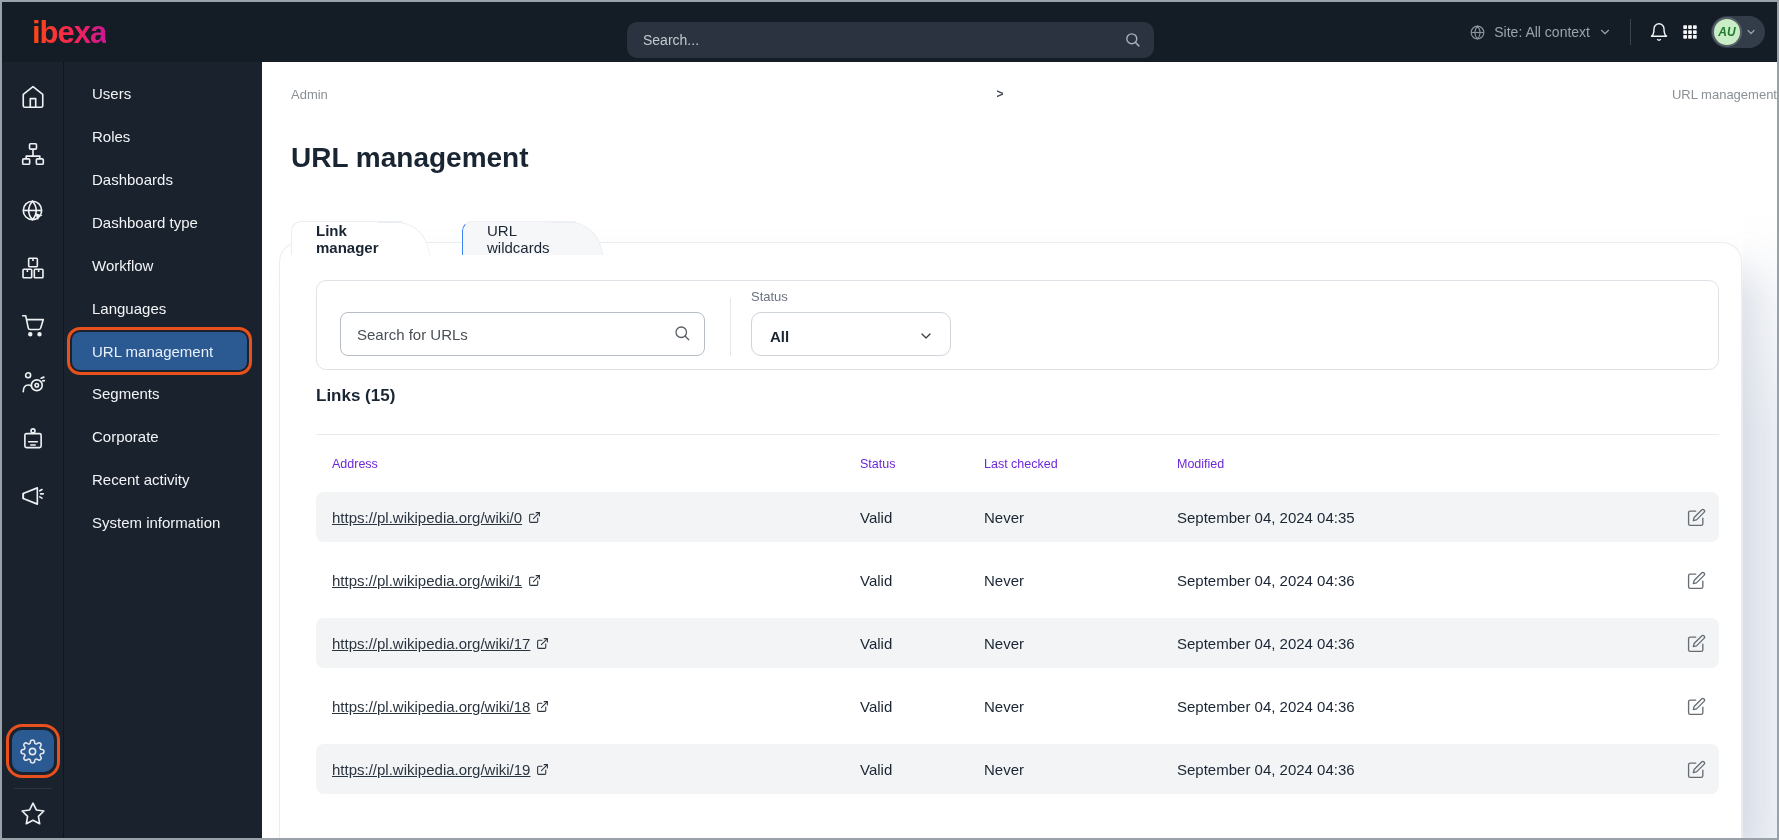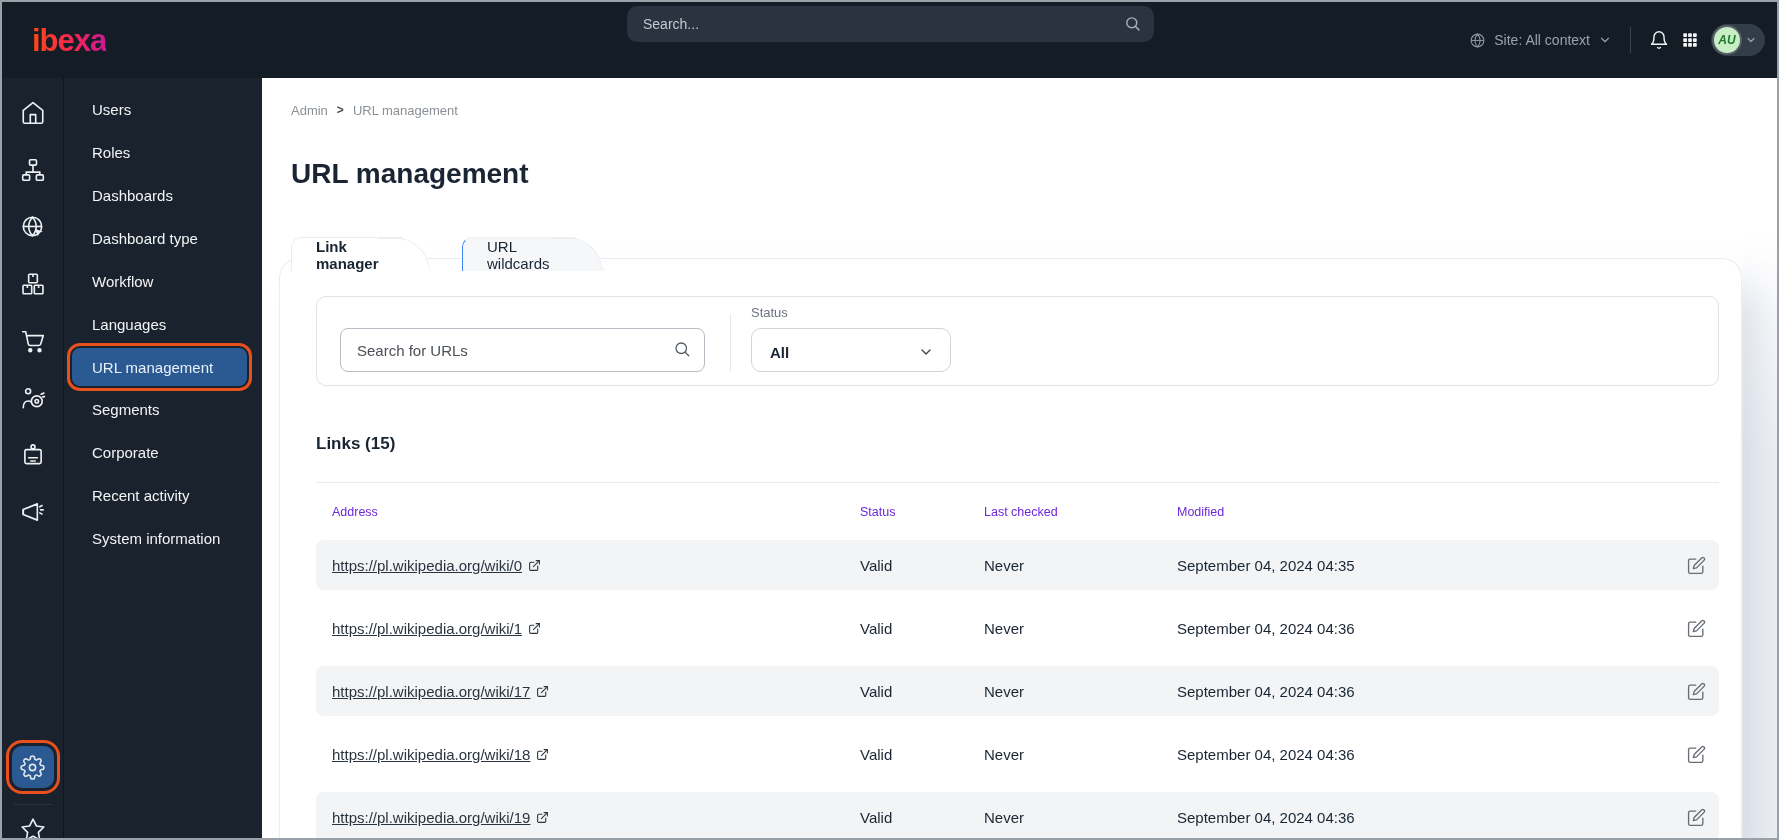--- a/index.html
+++ b/index.html
@@ -8,25 +8,25 @@
     --dark:#141c26;
     --rail:#1a222d;
     --text-dark:#1a2533;
     --muted:#8a9095;
   }
   *{box-sizing:border-box;margin:0;padding:0;font-family:"Liberation Sans","DejaVu Sans",sans-serif;}
   html,body{width:1779px;height:840px;overflow:hidden;}
   body{border:2px solid #9aa1a8;background:#fff;position:relative;}
 
   
-  .topbar{height:76px;background:var(--dark);position:relative;display:flex;align-items:center;}
+  .topbar{height:60px;background:var(--dark);position:relative;display:flex;align-items:center;}
   .logo{margin-left:30px;font-size:31px;font-weight:700;letter-spacing:-1px;
         background:linear-gradient(90deg,#ff4713 0%,#f3245a 60%,#c3179c 105%);
         -webkit-background-clip:text;background-clip:text;color:transparent;line-height:1;}
-  .topbar-search{position:absolute;left:625px;top:4px;width:527px;height:36px;}
+  .topbar-search{position:absolute;left:625px;top:20px;width:527px;height:36px;}
   .topbar-search input{width:100%;height:100%;background:#2a333f;border:none;border-radius:10px;
         color:#e6e9ec;font-size:14px;padding:0 42px 0 16px;outline:none;}
   .topbar-search input::placeholder{color:#c3c9cf;}
   .topbar-search .mag{position:absolute;right:13px;top:9px;color:#aab1b8;}
   .topbar-right{position:absolute;right:12px;top:0;height:100%;display:flex;align-items:center;gap:12px;}
   .site-context{display:flex;align-items:center;gap:8px;color:#9aa2ab;font-size:14px;cursor:pointer;}
   .tb-divider{width:1px;height:26px;background:#3a434e;margin:0 6px;}
   .tb-icon{color:#f2f4f6;display:flex;align-items:center;cursor:pointer;}
   .avatar-pill{display:flex;align-items:center;background:#323d49;border-radius:17px;height:32px;padding:3px 8px 3px 3px;cursor:pointer;font-style:italic;}
   .avatar-circle{width:26px;height:26px;border-radius:50%;background:#c9eec6;color:#1f7a2d;
@@ -50,21 +50,21 @@
   .sidebar-item{height:43px;display:flex;align-items:center;padding-left:28px;color:#f2f4f6;
         font-size:15px;cursor:pointer;}
   .sidebar-item.selected{background:var(--blue);border-radius:8px;margin:2px 15px 2px 8px;
         height:38px;padding-left:20px;color:#e8f0fa;
         outline:3px solid var(--accent);outline-offset:2px;}
 
   
   .main{flex:1;background:#fff;position:relative;overflow:hidden;}
   .main::after{content:"";position:absolute;top:150px;right:0;width:34px;bottom:0;
         background:linear-gradient(to bottom,rgba(240,243,247,0),#eef1f6 35%,#eef1f6);pointer-events:none;}
-  .breadcrumb{margin:24px 0 0 29px;font-size:13px;color:var(--muted);height:16px;display:flex;gap:9px;align-items:center;}
+  .breadcrumb{margin:24px 0 0 29px;font-size:13px;color:var(--muted);height:16px;display:flex;gap:9px;align-items:center;justify-content:space-between;}
   .breadcrumb .sep{color:#454c55;font-weight:700;font-size:12px;}
   .crumb-link{cursor:pointer;}
   .page-title{margin:39px 0 0 29px;font-size:28px;line-height:33px;font-weight:700;color:var(--text-dark);}
 
   .tabs{margin:34px 0 0 29px;display:flex;height:34px;position:relative;z-index:2;}
   .tab{position:relative;top:13px;height:34px;display:flex;align-items:center;padding-left:24px;
         font-size:15px;color:var(--text-dark);cursor:pointer;border-radius:10px 0 0 0;}
   .tab::after{content:"";position:absolute;top:0;bottom:0;right:-28px;width:42px;background:inherit;
         border-top:1px solid #eaedf1;border-right:1px solid #eaedf1;border-radius:0 22px 0 0;
         transform:skewX(18deg);transform-origin:bottom left;}
@@ -85,21 +85,21 @@
   .url-search input::placeholder{color:#4a5056;}
   .url-search .mag{position:absolute;right:14px;top:12px;color:#555c64;}
   .filter-vdivider{width:1px;height:58px;background:#e3e6ea;margin:0 20px 0 25px;align-self:flex-end;}
   .status-group{display:flex;flex-direction:column;}
   .status-label{font-size:13px;color:#6b7280;margin-bottom:8px;}
   .status-select{width:200px;height:44px;border:1px solid #cfd4da;border-radius:10px;display:flex;
         align-items:center;justify-content:space-between;padding:4px 16px 0 18px;cursor:pointer;
         font-size:15px;font-weight:600;color:var(--text-dark);}
   .status-select svg{color:#3c434b;}
 
-  .links-heading{margin-top:48px;font-size:17px;font-weight:700;color:var(--text-dark);}
+  .links-heading{margin-top:16px;font-size:17px;font-weight:700;color:var(--text-dark);}
 
   .table{margin-top:28px;}
   .thead,.trow{display:grid;grid-template-columns:544px 124px 193px 490px 58px;align-items:center;}
   .thead{height:58px;border-top:1px solid #e8ebee;font-size:12.5px;color:#6d28d9;}
   .thead .c1{padding-left:16px;}
   .trow{height:50px;border-radius:8px;margin-bottom:13px;font-size:15px;color:var(--text-dark);}
   .trow.striped{background:#f2f4f6;}
   .cell-addr{padding-left:16px;display:flex;align-items:center;}
   .url-link{color:#2b3540;text-decoration:underline;cursor:pointer;display:inline-flex;align-items:center;}
   .url-link .ext{margin-left:6px;color:#2b3540;display:inline-flex;}

